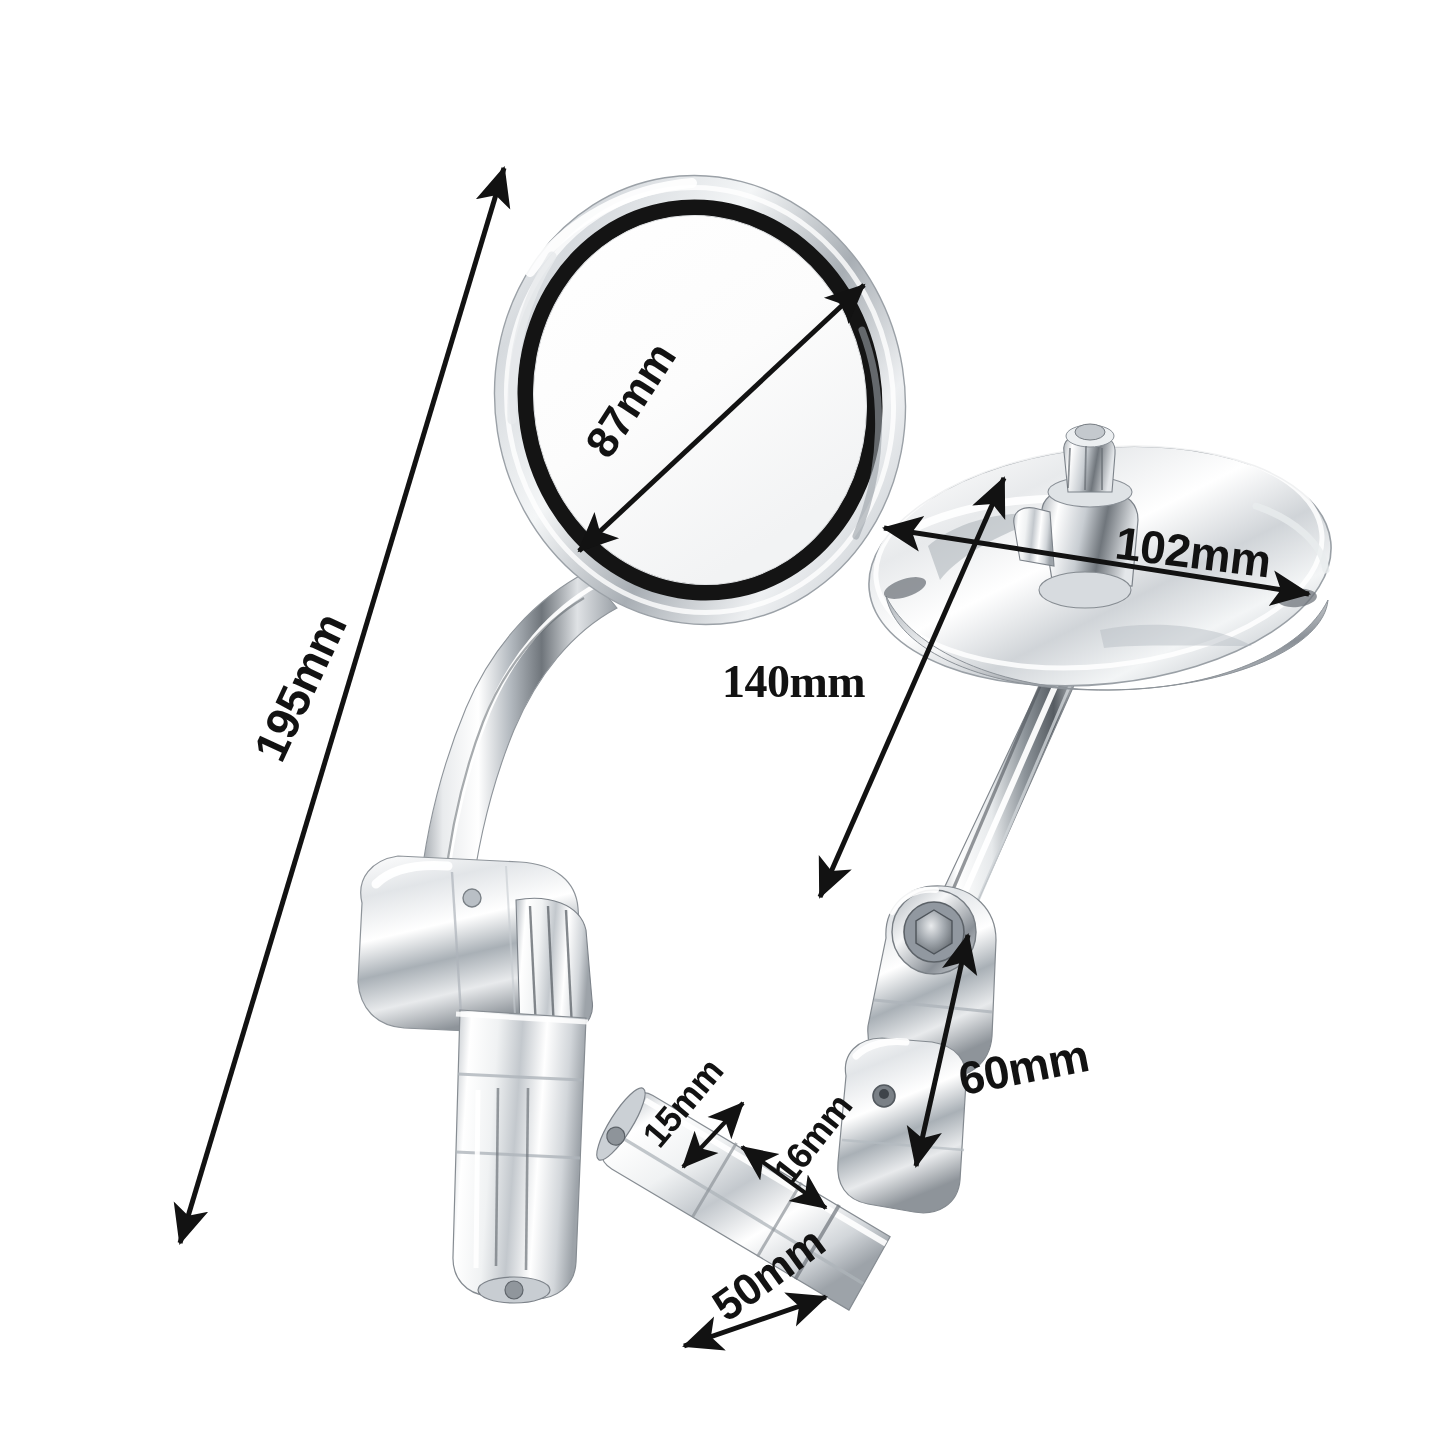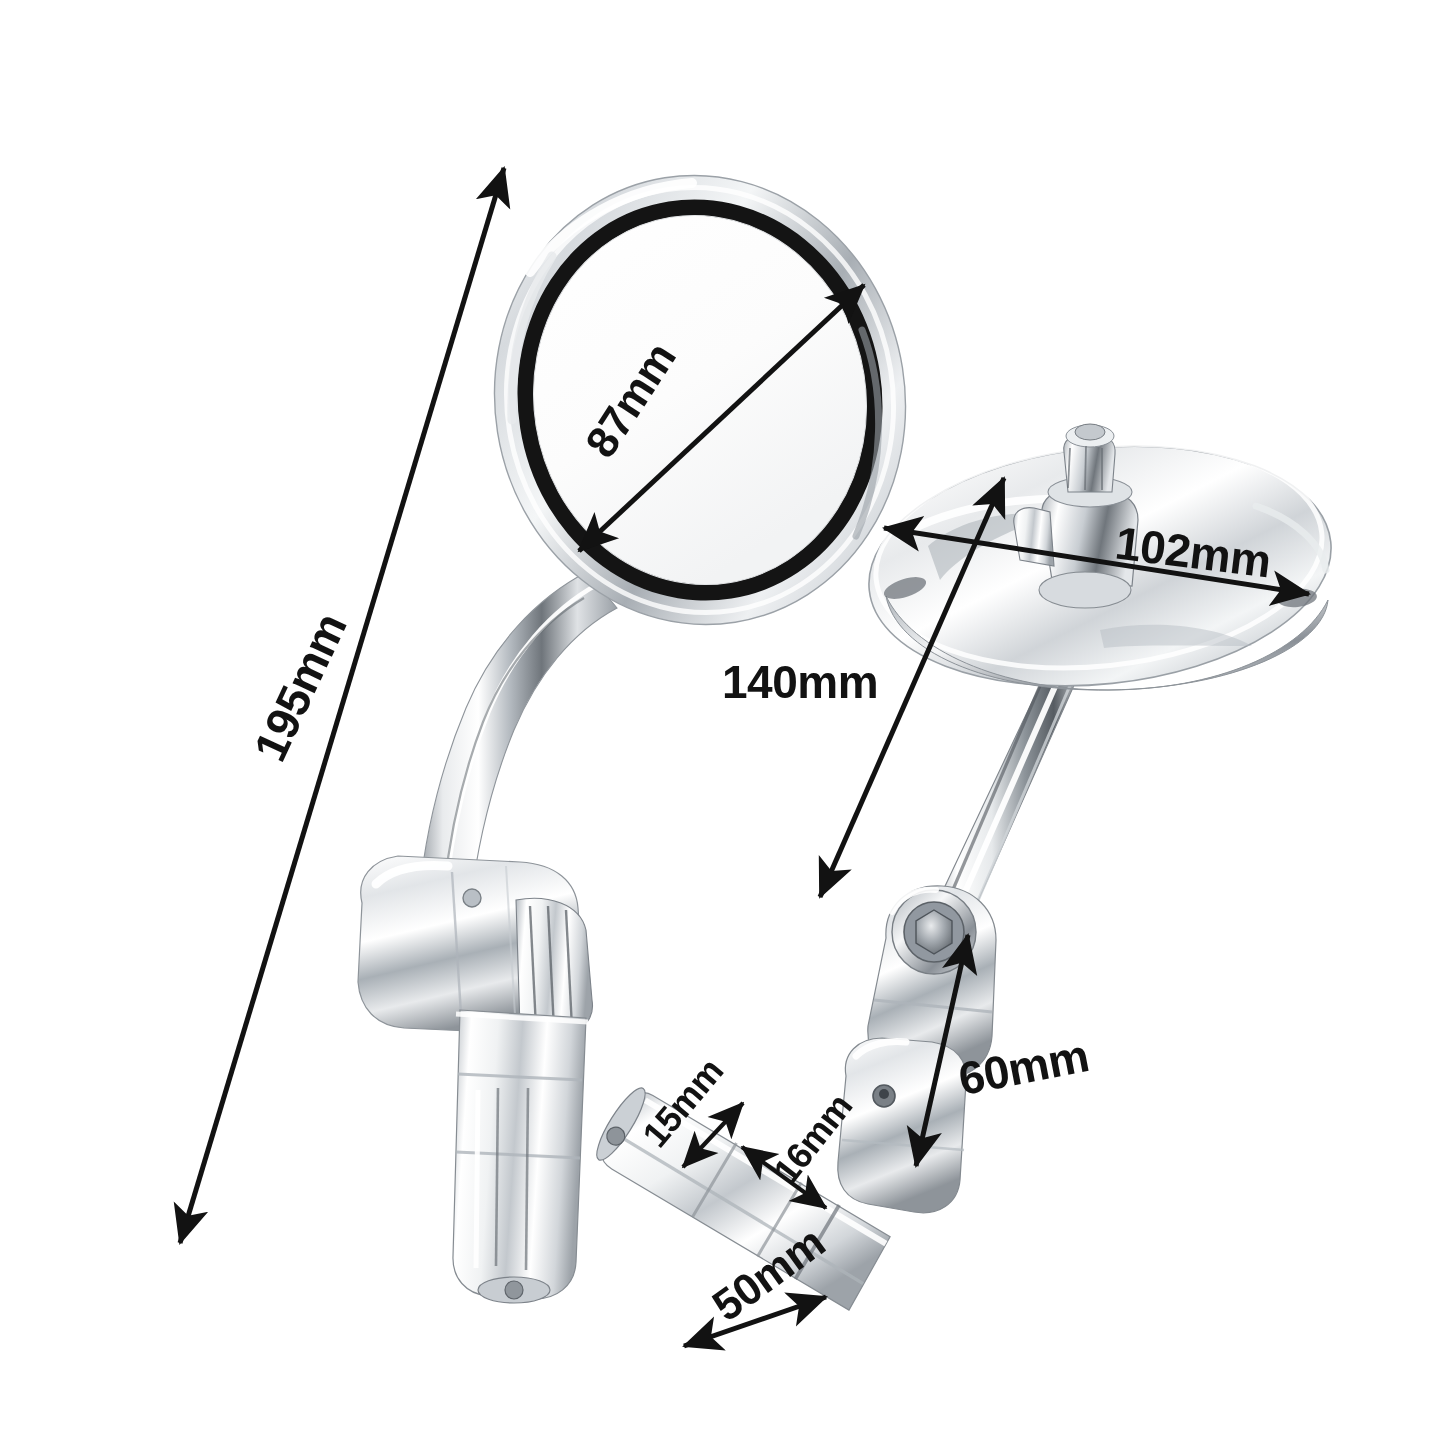--- a/index.html
+++ b/index.html
@@ -29,21 +29,21 @@
     font-weight: 700;
     white-space: nowrap;
     font-family: "Liberation Sans", sans-serif;
     letter-spacing: -0.5px;
     transform-origin: 50% 50%;
     user-select: none;
   }
   #lbl-195 { left: 222px; top: 660px; font-size: 46px; transform: rotate(-65deg); }
   #lbl-87  { left: 568px; top: 375px; font-size: 44px; transform: rotate(-57deg); }
   #lbl-102 { left: 1115px; top: 525px; font-size: 46px; transform: rotate(7deg); }
-  #lbl-140 { left: 722px; top: 655px; font-size: 46px; transform: rotate(0deg); }
+  #lbl-140 { left: 722px; top: 655px; font-size: 46px; transform: rotate(0deg); font-family: Liberation Serif, serif; }
   #lbl-60  { left: 958px; top: 1040px; font-size: 46px; transform: rotate(-11deg); }
   #lbl-15  { left: 632px; top: 1082px; font-size: 36px; transform: rotate(-50deg); }
   #lbl-16  { left: 762px; top: 1118px; font-size: 36px; transform: rotate(-52deg); }
   #lbl-50  { left: 706px; top: 1249px; font-size: 44px; transform: rotate(-36deg); }
 </style>
 </head>
 <body>
 
 <div id="stage">
 

